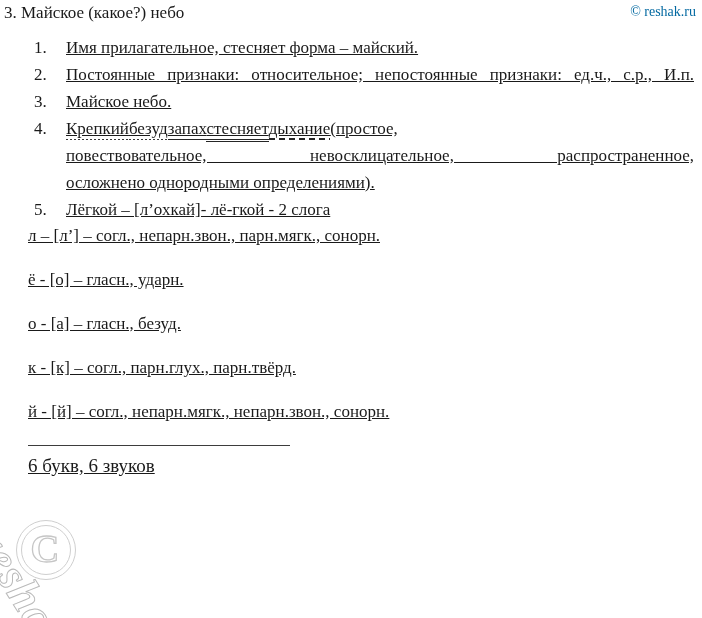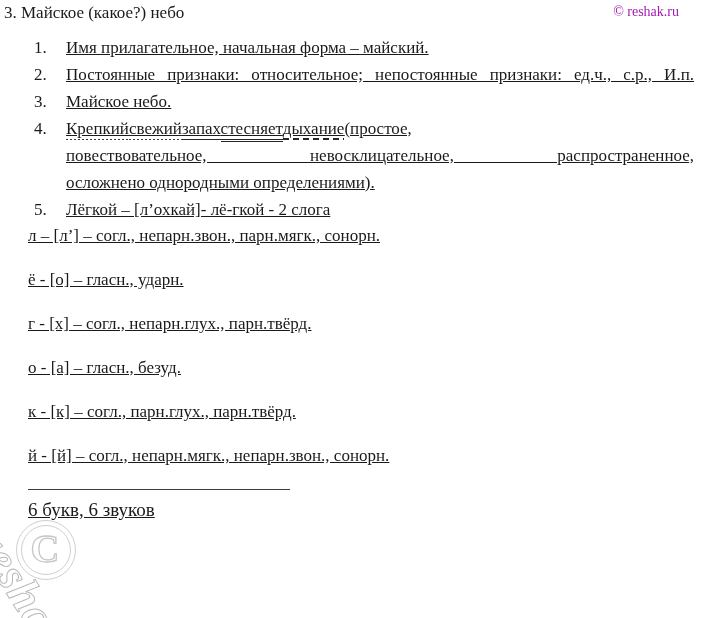--- a/index.html
+++ b/index.html
@@ -24,25 +24,25 @@
   .task-title {
     position: absolute;
     left: 4px;
     top: 2px;
     font-size: 17px;
     line-height: 22px;
     white-space: nowrap;
   }
   .copyright {
     position: absolute;
-    right: 23px;
+    right: 6px;
     top: 2px;
     font-size: 14px;
     line-height: 20px;
-    color: #a21caf;
+    color: #0369a1;
     white-space: nowrap;
   }
 
   
   .analysis-list {
     margin: 6px 0 0 0;
     padding: 0;
     list-style: none;
   }
   .analysis-item {
@@ -201,51 +201,50 @@
 
   <div class="header-row">
     <div class="task-title">3. Майское (какое?) небо</div>
     <div class="copyright">© reshak.ru</div>
   </div>
 
   <ol class="analysis-list">
 
     <li class="analysis-item item-plain">
       <span class="marker">1.</span>
-      <span>Имя прилагательное, начальная форма – майский.</span>
+      <span>Имя прилагательное, стесняет форма – майский.</span>
     </li>
 
     <li class="analysis-item item-justify">
       <span class="marker">2.</span>
       <span>Постоянные признаки: относительное; непостоянные признаки: ед.ч., с.р., И.п.</span>
     </li>
 
     <li class="analysis-item item-plain">
       <span class="marker">3.</span>
       <span>Майское небо.</span>
     </li>
 
     <li class="analysis-item">
       <span class="marker">4.</span>
-      <span class="parse-line"><span class="u-def">Крепкий</span><span class="u-def">свежий</span><span class="u-subj">запах</span><span class="u-pred">стесняет</span><span class="u-obj">дыхание</span><span>(простое,</span></span>
+      <span class="parse-line"><span class="u-def">Крепкий</span><span class="u-def">безуд</span><span class="u-subj">запах</span><span class="u-pred">стесняет</span><span class="u-obj">дыхание</span><span>(простое,</span></span>
       <span class="parse-line">повествовательное,      невосклицательное,      распространенное,</span>
       <span style="display:block;text-align:left;">осложнено однородными определениями).</span>
     </li>
 
     <li class="analysis-item item-plain">
       <span class="marker">5.</span>
       <span>Лёгкой – [л’охкай]- лё-гкой - 2 слога</span>
     </li>
 
   </ol>
 
   <ul class="phonetics">
     <li class="sound-line">л – [л’] – согл., непарн.звон., парн.мягк., сонорн.</li>
     <li class="sound-line">ё - [о] – гласн., ударн.</li>
-    <li class="sound-line">г - [х] – согл., непарн.глух., парн.твёрд.</li>
     <li class="sound-line">о - [а] – гласн., безуд.</li>
     <li class="sound-line">к - [к] – согл., парн.глух., парн.твёрд.</li>
     <li class="sound-line">й - [й] – согл., непарн.мягк., непарн.звон., сонорн.</li>
   </ul>
 
   <div class="totals-block">
     <div class="totals-rule"></div>
     <div class="totals-text">6 букв, 6 звуков</div>
   </div>
 

